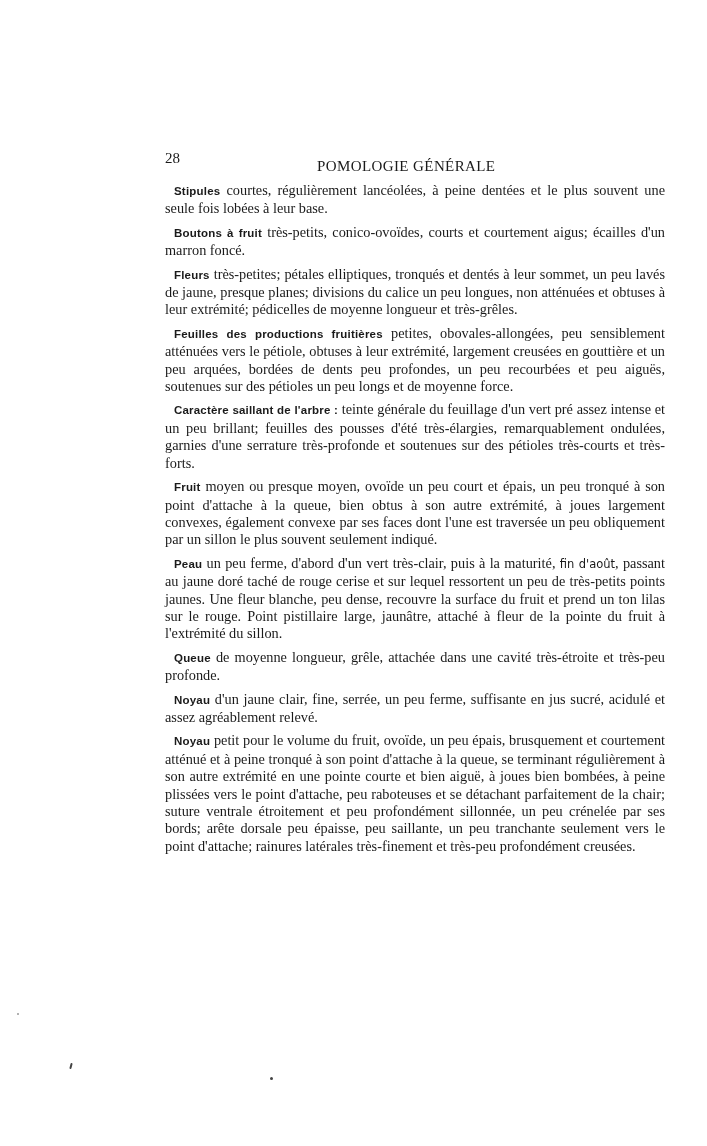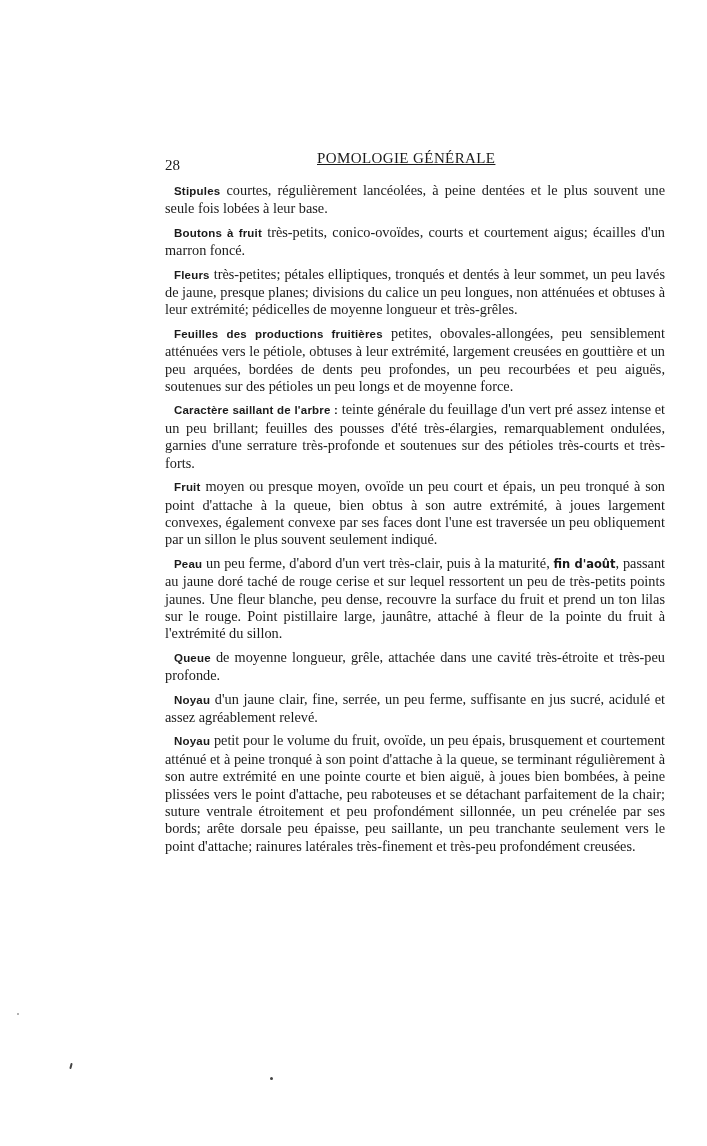--- a/index.html
+++ b/index.html
@@ -3,31 +3,31 @@
 <meta charset="utf-8">
 <style>
   html, body { margin: 0; padding: 0; background: #ffffff; }
   body { width: 707px; height: 1146px; position: relative; overflow: hidden; }
   .page {
     position: absolute; left: 165px; top: 150px; width: 500px;
     font-family: "Liberation Serif", "DejaVu Serif", serif;
     color: #1a1a1a; font-size: 14.3px; line-height: 17.4px;
   }
   .header { position: relative; height: 20px; margin-bottom: 12px; font-size: 15px; }
-  .page-number { position: absolute; left: 0; top: 7px; }
-  .running-title { position: absolute; left: 152px; top: 0; letter-spacing: 0.4px; text-decoration: underline; }
+  .page-number { position: absolute; left: 0; top: 0; }
+  .running-title { position: absolute; left: 152px; top: 8px; letter-spacing: 0.4px; }
   .para { margin: 0 0 6px 0; text-align: justify; text-indent: 0; }
   .para .term {
     font-family: Liberation Sans, sans-serif;
     font-weight: bold; font-size: 11.5px; letter-spacing: 0.2px;
   }
   .para .first { padding-left: 9px; }
   .inline-bold {
     font-family: "DejaVu Sans", "Liberation Sans", sans-serif;
-    font-weight: bold; font-size: 11.5px; margin-top: 33px;
+    font-weight: normal; font-size: 11.5px; margin-top: 33px;
   }
   .speck { position: absolute; background: #444; border-radius: 50%; }
 </style>
 </head>
 <body>
 
 <div class="page">
   <div class="header">
     <span class="page-number">28</span>
     <span class="running-title">POMOLOGIE GÉNÉRALE</span>

